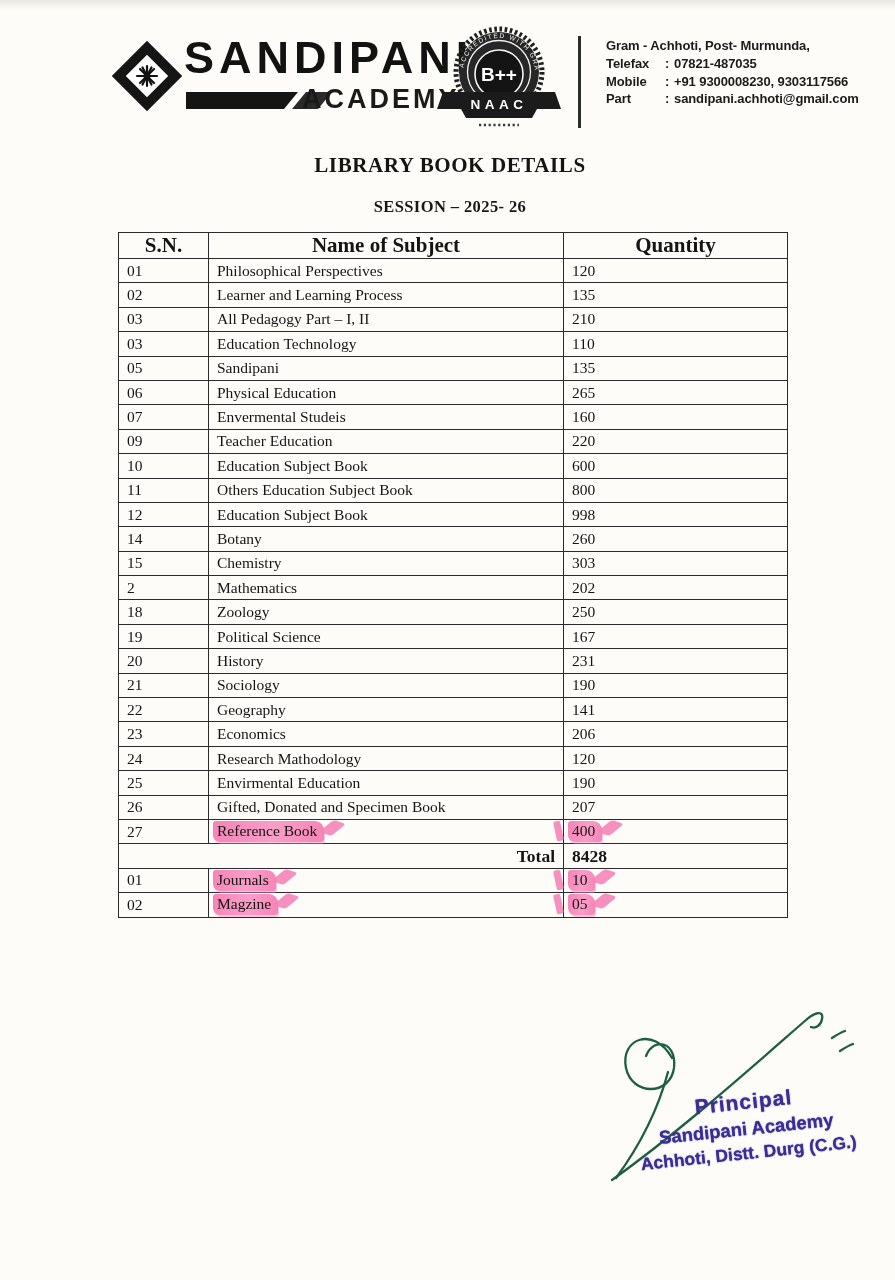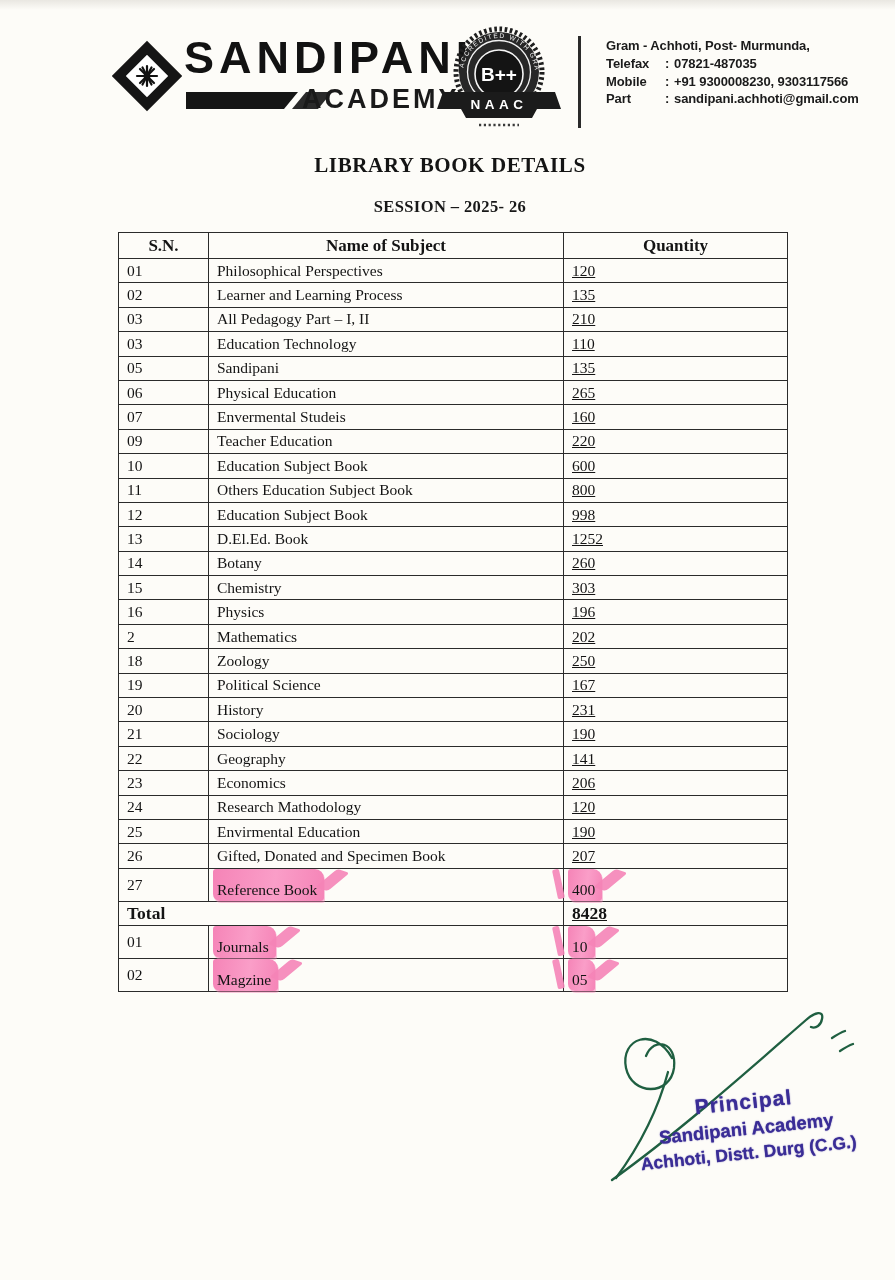--- a/index.html
+++ b/index.html
@@ -66,30 +66,30 @@
     font-size:15.5px;color:#141414;
   }
   table.books col.c-sn{width:90px;}
   table.books col.c-sub{width:355px;}
   table.books col.c-qty{width:224px;}
   table.books th, table.books td{
     border:1.7px solid var(--line);
     height:24.4px;padding:0 8px;vertical-align:middle;
     overflow:visible;white-space:nowrap;
   }
-  table.books th{font-size:17px;font-weight:bold;text-align:center;height:26px;}
+  table.books th{font-size:21px;font-weight:bold;text-align:center;height:26px;}
   td.sn{padding-left:13px;}
   td.subject{padding-left:7px;}
-  td.qty{padding-left:9px;text-decoration:underline;}
+  td.qty{padding-left:9px;}
   tr.total-row td{font-weight:bold;font-size:17.5px;}
-  tr.total-row td.t-label{text-align:left;}
+  tr.total-row td.t-label{text-align:right;}
 
   
   .hl{
-    position:relative;display:inline-block;padding:12px 7px 2px 4px;margin-left:-4px;
+    position:relative;display:inline-block;padding:1px 7px 2px 4px;margin-left:-4px;
     background:linear-gradient(98deg,var(--hl) 0%,#fa9ec8 55%,var(--hl) 100%);
     border-radius:3px 9px 3px 7px;
     box-shadow:1px 2px 0 rgba(245,132,183,.45);
   }
   .hl::after{
     content:"";position:absolute;right:-15px;top:-1px;width:13px;height:75%;
     background:var(--hl);transform:rotate(18deg) skewX(-32deg);
     border-radius:3px;opacity:.9;
   }
   .hl.hl-pre::before{
@@ -243,38 +243,28 @@
         <td class="sn">11</td>
         <td class="subject">Others Education Subject Book</td>
         <td class="qty">800</td>
       </tr>
       <tr>
         <td class="sn">12</td>
         <td class="subject">Education Subject Book</td>
         <td class="qty">998</td>
       </tr>
       <tr>
-        <td class="sn">13</td>
-        <td class="subject">D.El.Ed. Book</td>
-        <td class="qty">1252</td>
-      </tr>
-      <tr>
         <td class="sn">14</td>
         <td class="subject">Botany</td>
         <td class="qty">260</td>
       </tr>
       <tr>
         <td class="sn">15</td>
         <td class="subject">Chemistry</td>
         <td class="qty">303</td>
-      </tr>
-      <tr>
-        <td class="sn">16</td>
-        <td class="subject">Physics</td>
-        <td class="qty">196</td>
       </tr>
       <tr>
         <td class="sn">2</td>
         <td class="subject">Mathematics</td>
         <td class="qty">202</td>
       </tr>
       <tr>
         <td class="sn">18</td>
         <td class="subject">Zoology</td>
         <td class="qty">250</td>

